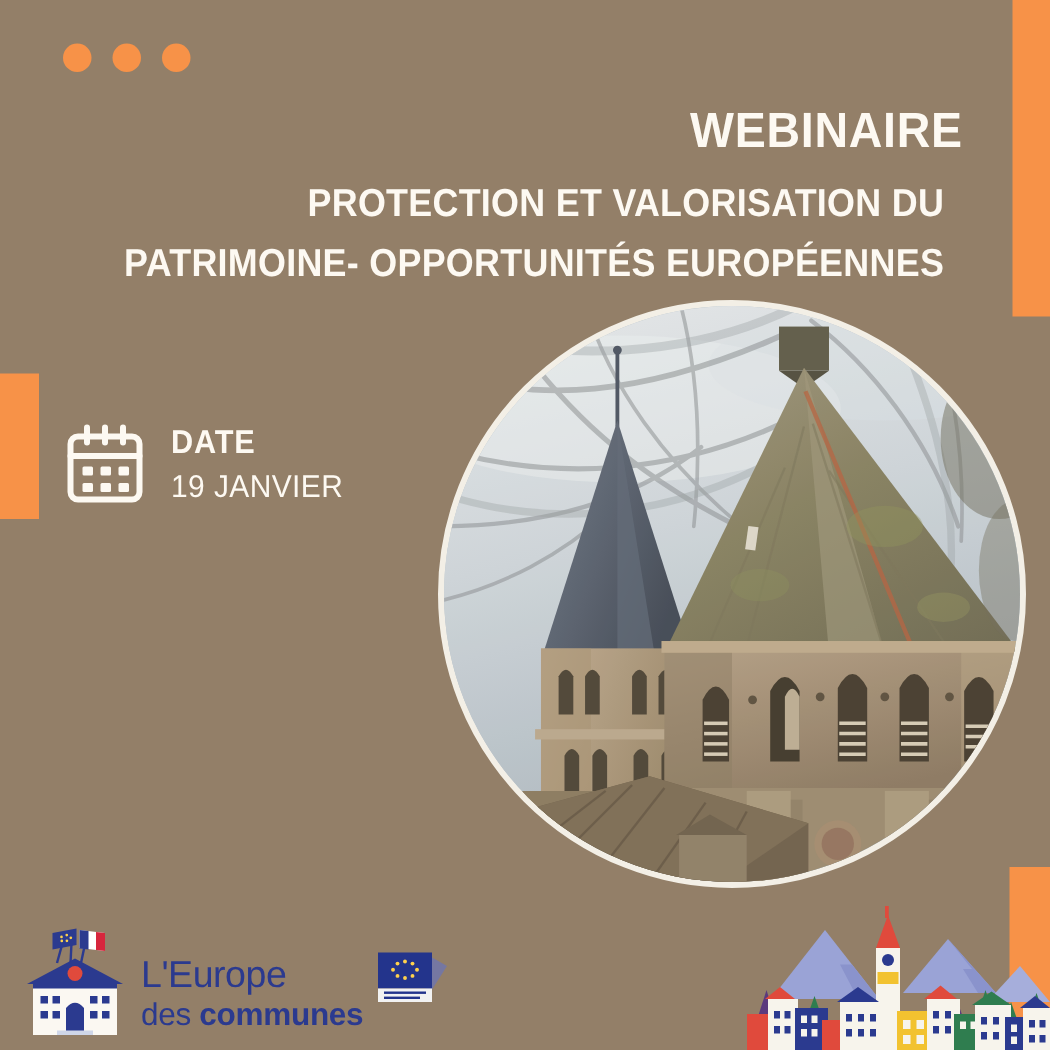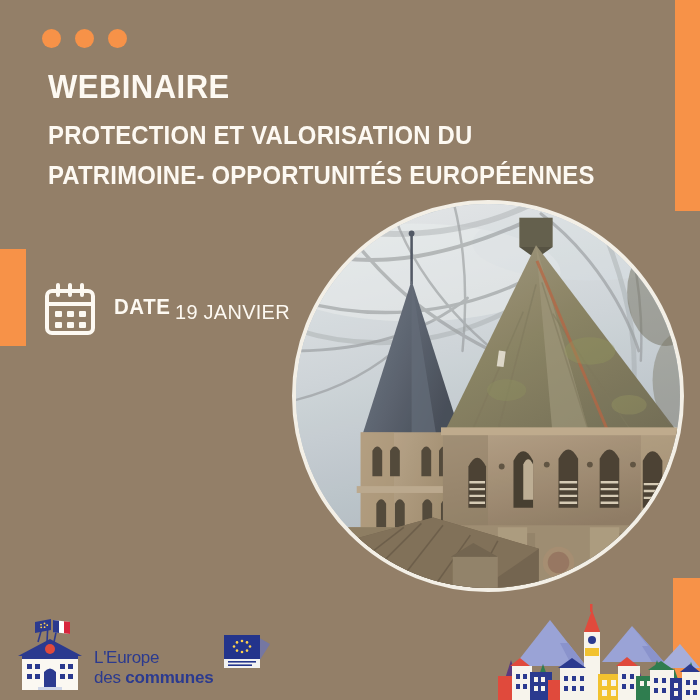--- a/index.html
+++ b/index.html
@@ -25,21 +25,21 @@
   .orange-block-bottom-right{
     position:absolute;left:673px;top:578px;width:27px;height:122px;
     background:#f79248;
   }
 
   
   .dots{position:absolute;left:42px;top:29px;display:flex;gap:14px;}
   .dot{width:19px;height:19px;border-radius:50%;background:#f79248;}
 
   
-  .titles{position:absolute;left:48px;top:70px;width:620px;}
+  .titles{position:absolute;left:59px;top:70px;width:620px;text-align:right;}
   .t-webinaire{
     font-size:33px;font-weight:700;color:#fdf9f2;letter-spacing:0.5px;
     line-height:1.0;margin:0 0 12px 0;
     font-stretch:condensed;
     transform:scaleX(0.94);transform-origin:left center;
   }
   .t-line{
     font-size:26px;font-weight:700;color:#fdf9f2;letter-spacing:0.2px;
     line-height:1.55;margin:0;
     transform:scaleX(0.92);transform-origin:left center;
@@ -54,43 +54,43 @@
     box-sizing:border-box;
     background:#b9c3c9;
   }
   .photo-circle svg{display:block;width:100%;height:100%;}
 
   
   .info{position:absolute;left:42px;top:282px;}
   .info-row{display:flex;align-items:center;margin-bottom:22px;}
   .info-icon{width:56px;height:56px;flex:0 0 56px;margin-right:16px;}
   .info-icon svg{display:block;width:56px;height:56px;}
-  .info-text{display:flex;flex-direction:row;justify-content:center;}
+  .info-text{display:flex;flex-direction:column;justify-content:center;}
   .info-label{
     font-size:22px;font-weight:700;color:#fdf9f2;letter-spacing:0.6px;
     line-height:1.15;
     transform:scaleX(0.93);transform-origin:left center;
   }
   .info-value{
     font-size:21px;font-weight:400;color:#fdf9f2;letter-spacing:0.3px;
     line-height:1.3;margin-top:4px;
     transform:scaleX(0.95);transform-origin:left center;
   }
 
   
   .logo{position:absolute;left:14px;top:616px;display:flex;align-items:flex-end;}
   .logo-mark{width:72px;height:76px;flex:0 0 72px;}
   .logo-mark svg{display:block;width:72px;height:76px;}
   .logo-words{margin-left:8px;margin-bottom:4px;}
   .logo-l1{
-    font-size:17px;font-weight:400;color:#2b3a8f;line-height:1.0;
+    font-size:25px;font-weight:400;color:#2b3a8f;line-height:1.0;
     letter-spacing:-0.3px;
   }
   .logo-l2{
-    font-size:17px;font-weight:700;color:#2b3a8f;line-height:1.1;
+    font-size:21px;font-weight:700;color:#2b3a8f;line-height:1.1;
     margin-top:2px;letter-spacing:-0.2px;
   }
   .logo-l2 .light{font-weight:400;}
   .eu-badge{width:56px;height:44px;margin-left:6px;margin-bottom:18px;flex:0 0 56px;}
   .eu-badge svg{display:block;width:56px;height:44px;}
 
   
   .skyline{position:absolute;left:498px;top:596px;width:202px;height:104px;}
   .skyline svg{display:block;width:202px;height:104px;}
 </style>

